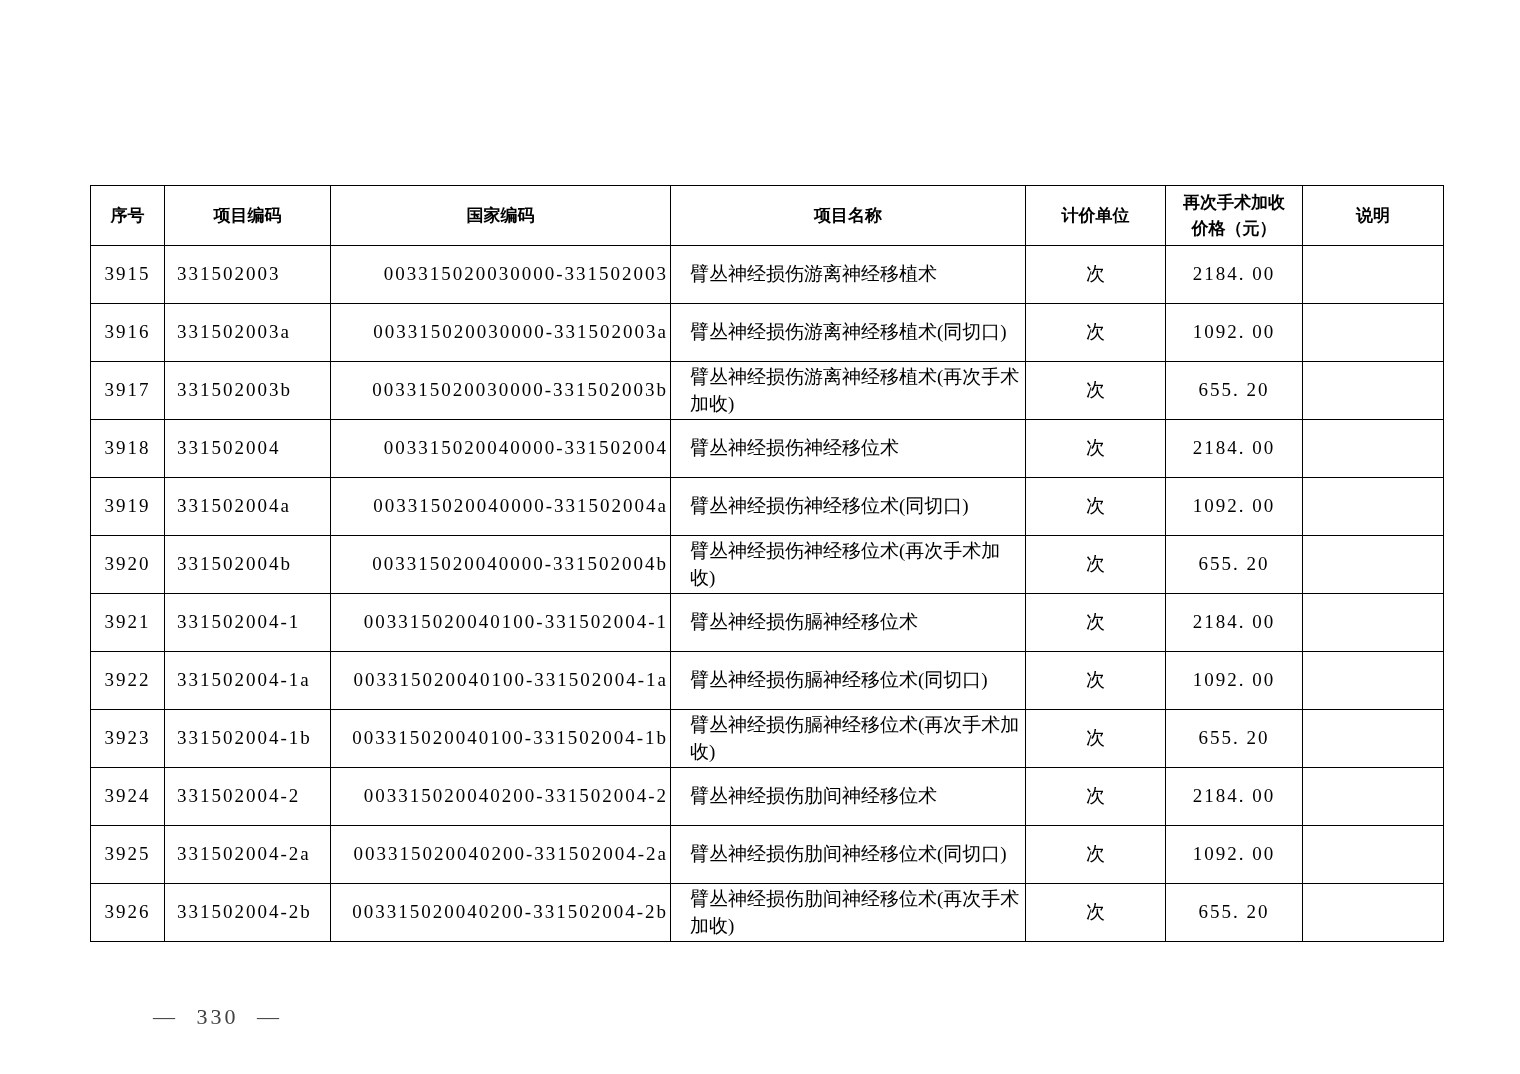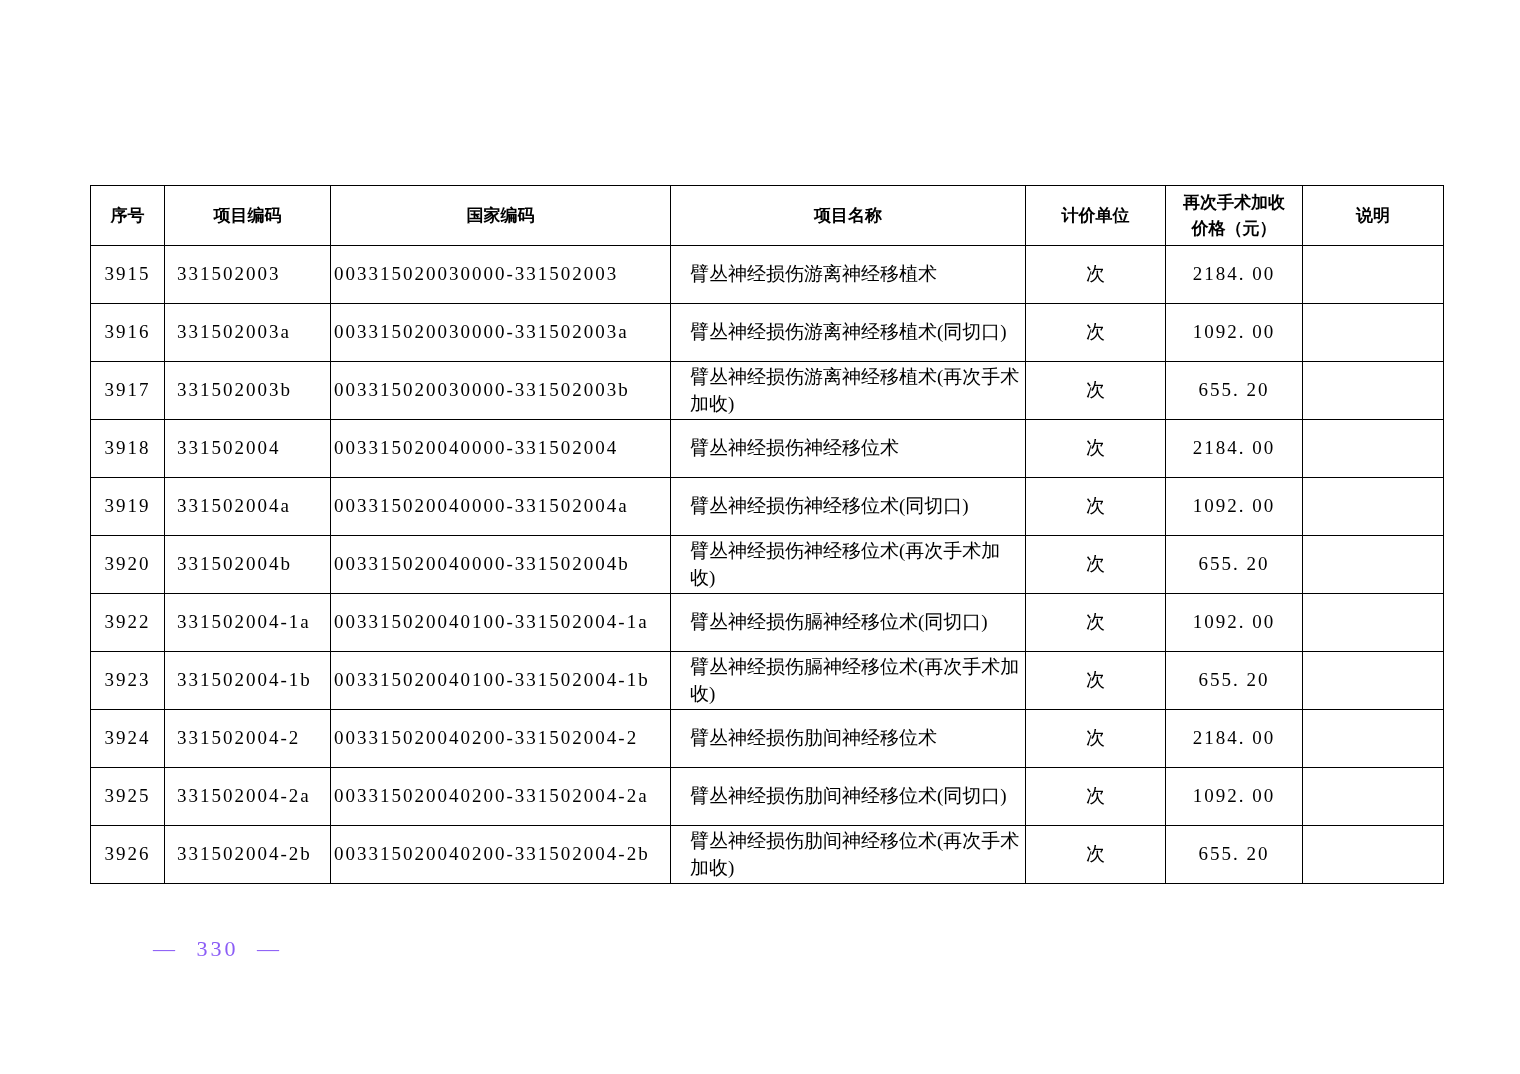--- a/index.html
+++ b/index.html
@@ -43,33 +43,33 @@
   }
   .fee-table td {
     font-size: 19px;
     height: 58px;
     vertical-align: middle;
     padding: 0 2px;
     line-height: 1.42;
   }
   td.c-seq   { text-align: center; letter-spacing: 2px; }
   td.c-code  { text-align: left; padding-left: 12px; letter-spacing: 2px; }
-  td.c-ncode { text-align: left; padding-left: 3px; letter-spacing: 2px; }
+  td.c-ncode { text-align: right; padding-left: 3px; letter-spacing: 2px; }
   td.c-name  { text-align: left; padding-left: 19px; padding-right: 1px; }
   td.c-unit  { text-align: center; }
   td.c-price { text-align: center; letter-spacing: 2px; white-space: pre; }
   td.c-note  { text-align: center; }
   .page-number {
     position: absolute;
     left: 153px;
-    top: 894px;
+    top: 962px;
     font-size: 22px;
     letter-spacing: 3px;
     word-spacing: 10px;
-    color: #8b5cf6;
+    color: #404040;
   }
 </style>
 </head>
 <body>
 
 <div class="page">
 
   <table class="fee-table">
     <colgroup>
       <col style="width:74px">
@@ -141,20 +141,29 @@
         <tr>
     <td class="c-seq">3920</td>
     <td class="c-code">331502004b</td>
     <td class="c-ncode">003315020040000-331502004b</td>
     <td class="c-name">臂丛神经损伤神经移位术(再次手术加收)</td>
     <td class="c-unit">次</td>
     <td class="c-price">655. 20</td>
     <td class="c-note"></td>
   </tr>
         <tr>
+    <td class="c-seq">3921</td>
+    <td class="c-code">331502004-1</td>
+    <td class="c-ncode">003315020040100-331502004-1</td>
+    <td class="c-name">臂丛神经损伤膈神经移位术</td>
+    <td class="c-unit">次</td>
+    <td class="c-price">2184. 00</td>
+    <td class="c-note"></td>
+  </tr>
+        <tr>
     <td class="c-seq">3922</td>
     <td class="c-code">331502004-1a</td>
     <td class="c-ncode">003315020040100-331502004-1a</td>
     <td class="c-name">臂丛神经损伤膈神经移位术(同切口)</td>
     <td class="c-unit">次</td>
     <td class="c-price">1092. 00</td>
     <td class="c-note"></td>
   </tr>
         <tr>
     <td class="c-seq">3923</td>

